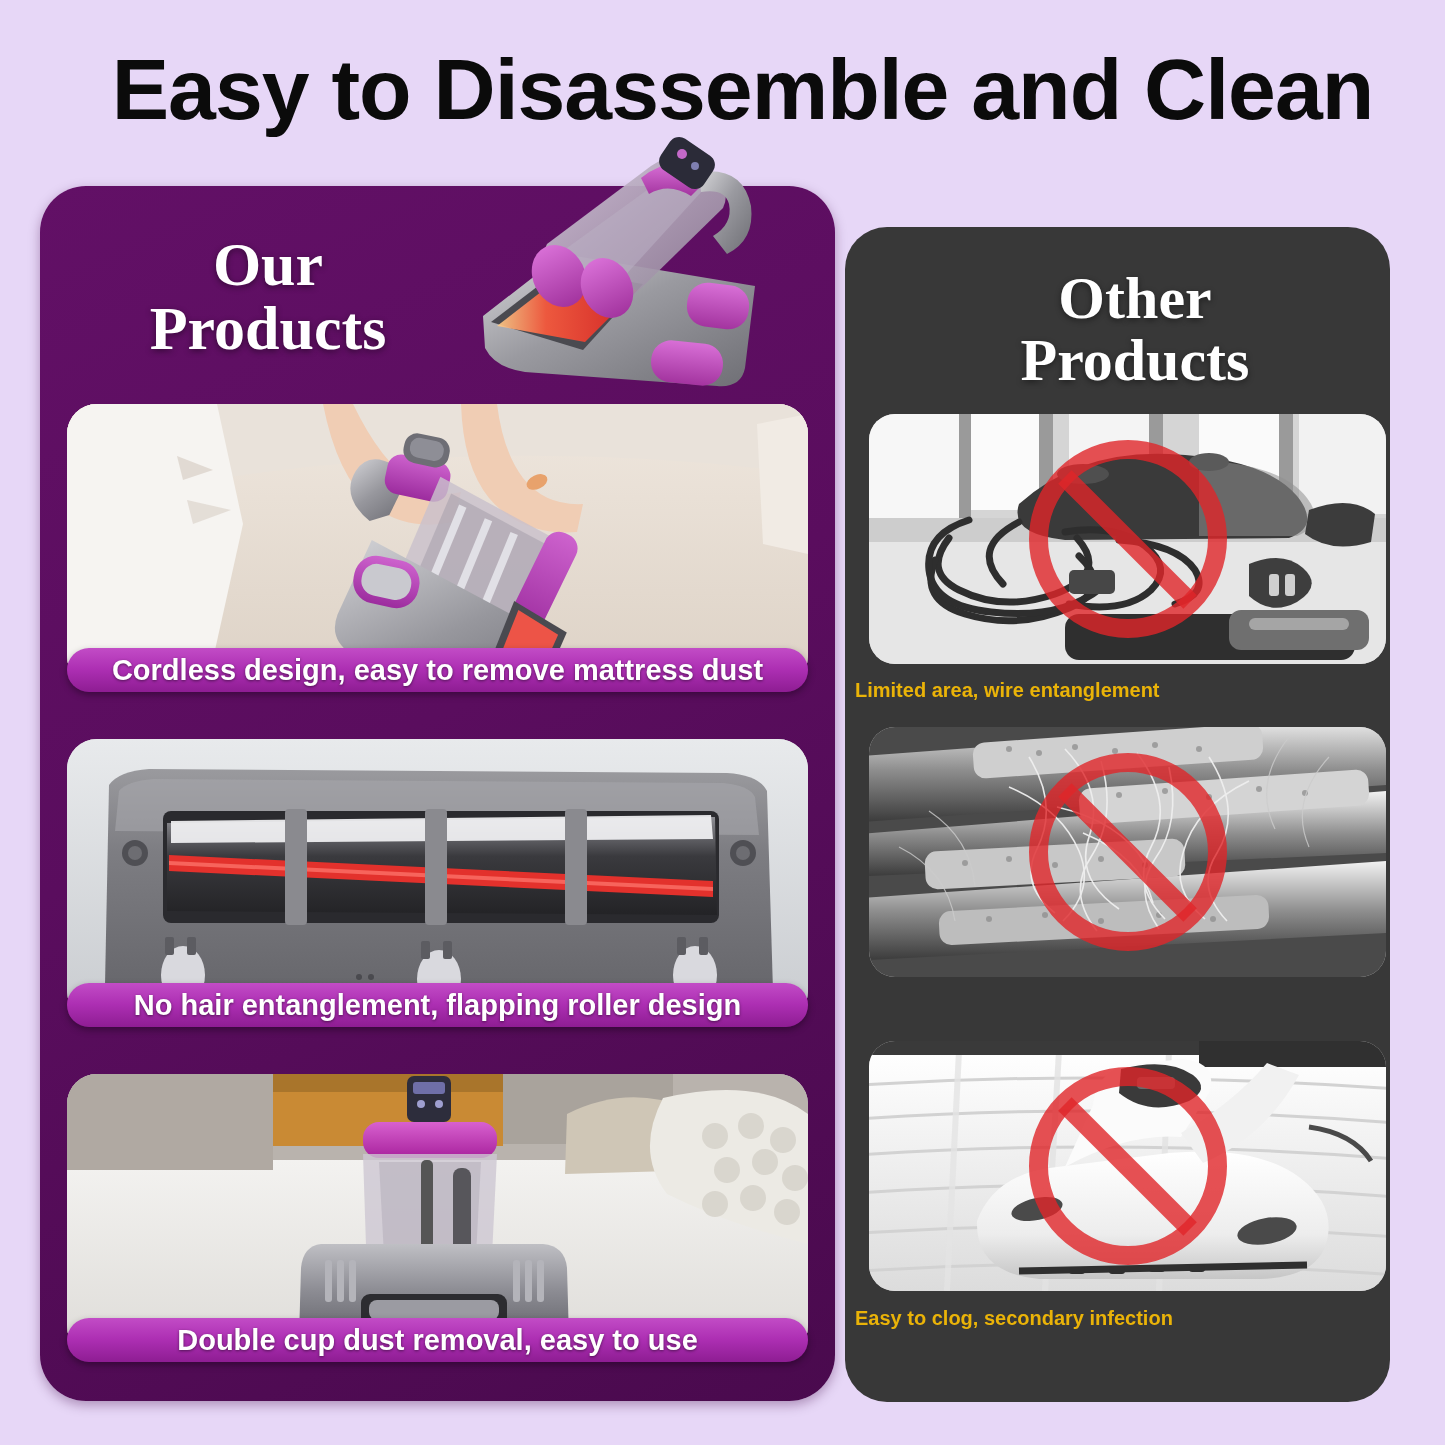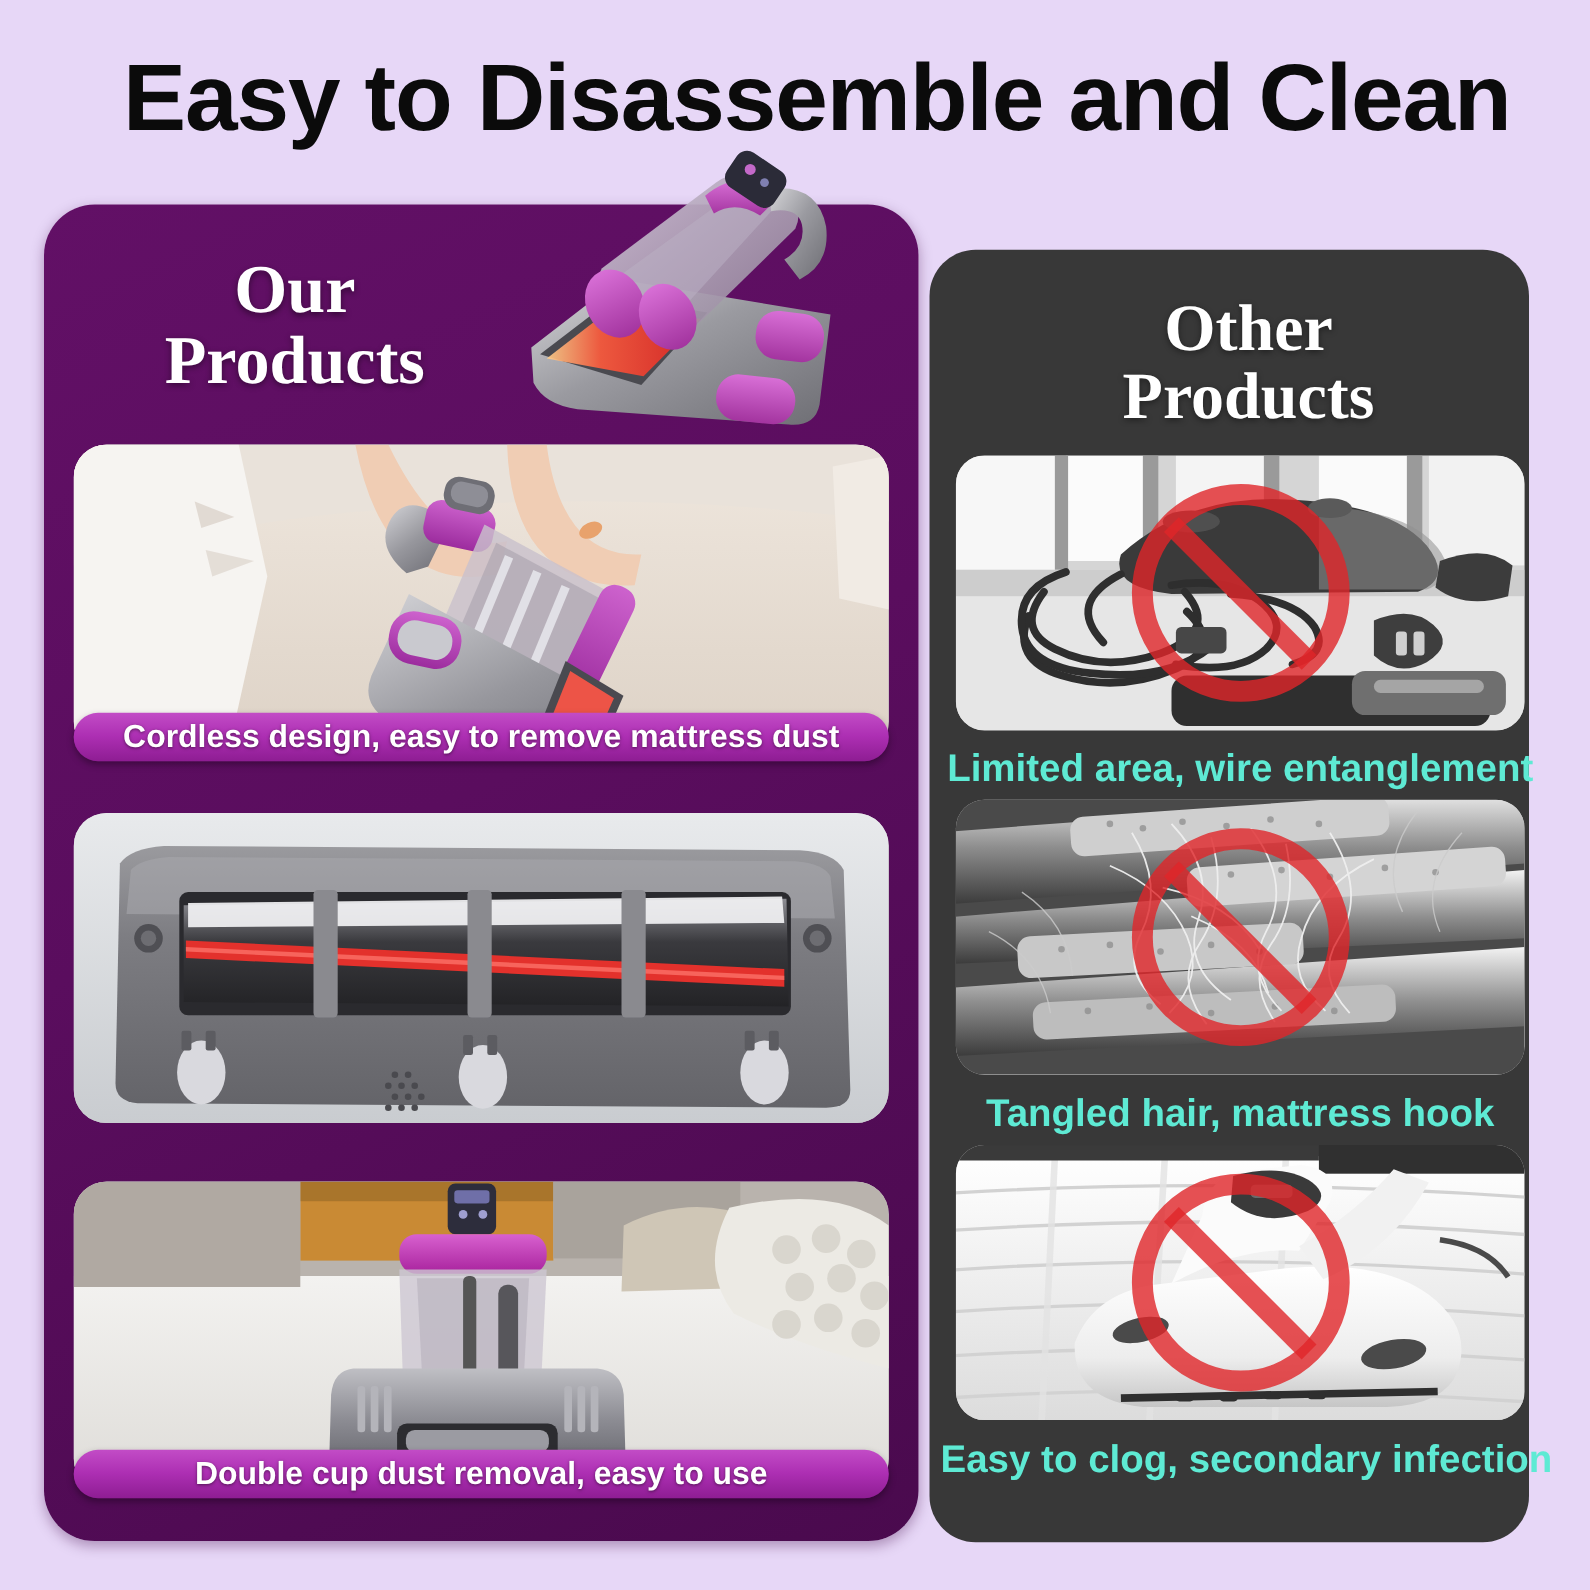--- a/index.html
+++ b/index.html
@@ -94,24 +94,24 @@
   .cap-l3{ top:1132px; }
 
   
   .card-r{ left:24px; width:517px; height:250px; border-radius:26px; }
   .card-r1{ top:187px; }
   .card-r2{ top:500px; }
   .card-r3{ top:814px; }
 
   .cap-dark{
     position:absolute;left:10px;width:545px;
-    color:#5eead4;
-    font-size:35px;
+    color:#eab308;
+    font-size:20px;
     font-weight:bold;
-    text-align:center;
+    text-align:left;
     white-space:nowrap;
     font-family:"Liberation Sans", sans-serif;
   }
   .cap-r1{ top:452px; }
   .cap-r2{ top:766px; }
   .cap-r3{ top:1080px; }
 
   
   .no-sign{
     position:absolute;left:50%;top:50%;
@@ -315,20 +315,21 @@
             <circle cx="316" cy="258" r="3"></circle>
           <circle cx="286" cy="268" r="3"></circle>
             <circle cx="298" cy="268" r="3"></circle>
             <circle cx="310" cy="268" r="3"></circle>
           <circle cx="292" cy="238" r="3"></circle>
             <circle cx="304" cy="238" r="3"></circle>
         </g>
       </svg>
     </div>
   </div>
+  <div class="cap-pill cap-l2">No hair entanglement, flapping roller design</div>
 
   <div class="card card-l card-l3">
     <div class="photo">
       <svg class="scene" viewBox="0 0 741 282" preserveAspectRatio="xMidYMid slice">
         <defs>
           <linearGradient id="wbed" x1="0" y1="0" x2="0" y2="1">
             <stop offset="0" stop-color="#f3f2f0"></stop>
               <stop offset="1" stop-color="#dedcd8"></stop>
           </linearGradient>
           <linearGradient id="fbody" x1="0" y1="0" x2="0" y2="1">
@@ -514,21 +515,20 @@
         <g stroke="#cccccc" stroke-width="1.2" fill="none" opacity=".8">
           <path d="M420 10 q-36 46 -14 92"></path>
           <path d="M460 30 q-40 44 -20 90"></path>
           <path d="M60 84 q42 28 46 76"></path>
           <path d="M30 120 q48 24 56 74"></path>
         </g>
       </svg>
     </div>
     <div class="no-sign"></div>
   </div>
-  <div class="cap-dark cap-r2">Tangled hair, mattress hook</div>
 
   <div class="card card-r card-r3">
     <div class="photo gray">
       <svg class="scene" viewBox="0 0 517 250" preserveAspectRatio="xMidYMid slice">
         <defs>
           <linearGradient id="wsheet" x1="0" y1="0" x2="0" y2="1">
             <stop offset="0" stop-color="#ffffff"></stop>
               <stop offset="1" stop-color="#dcdcdc"></stop>
           </linearGradient>
           <linearGradient id="wvac" x1="0" y1="0" x2="0" y2="1">

